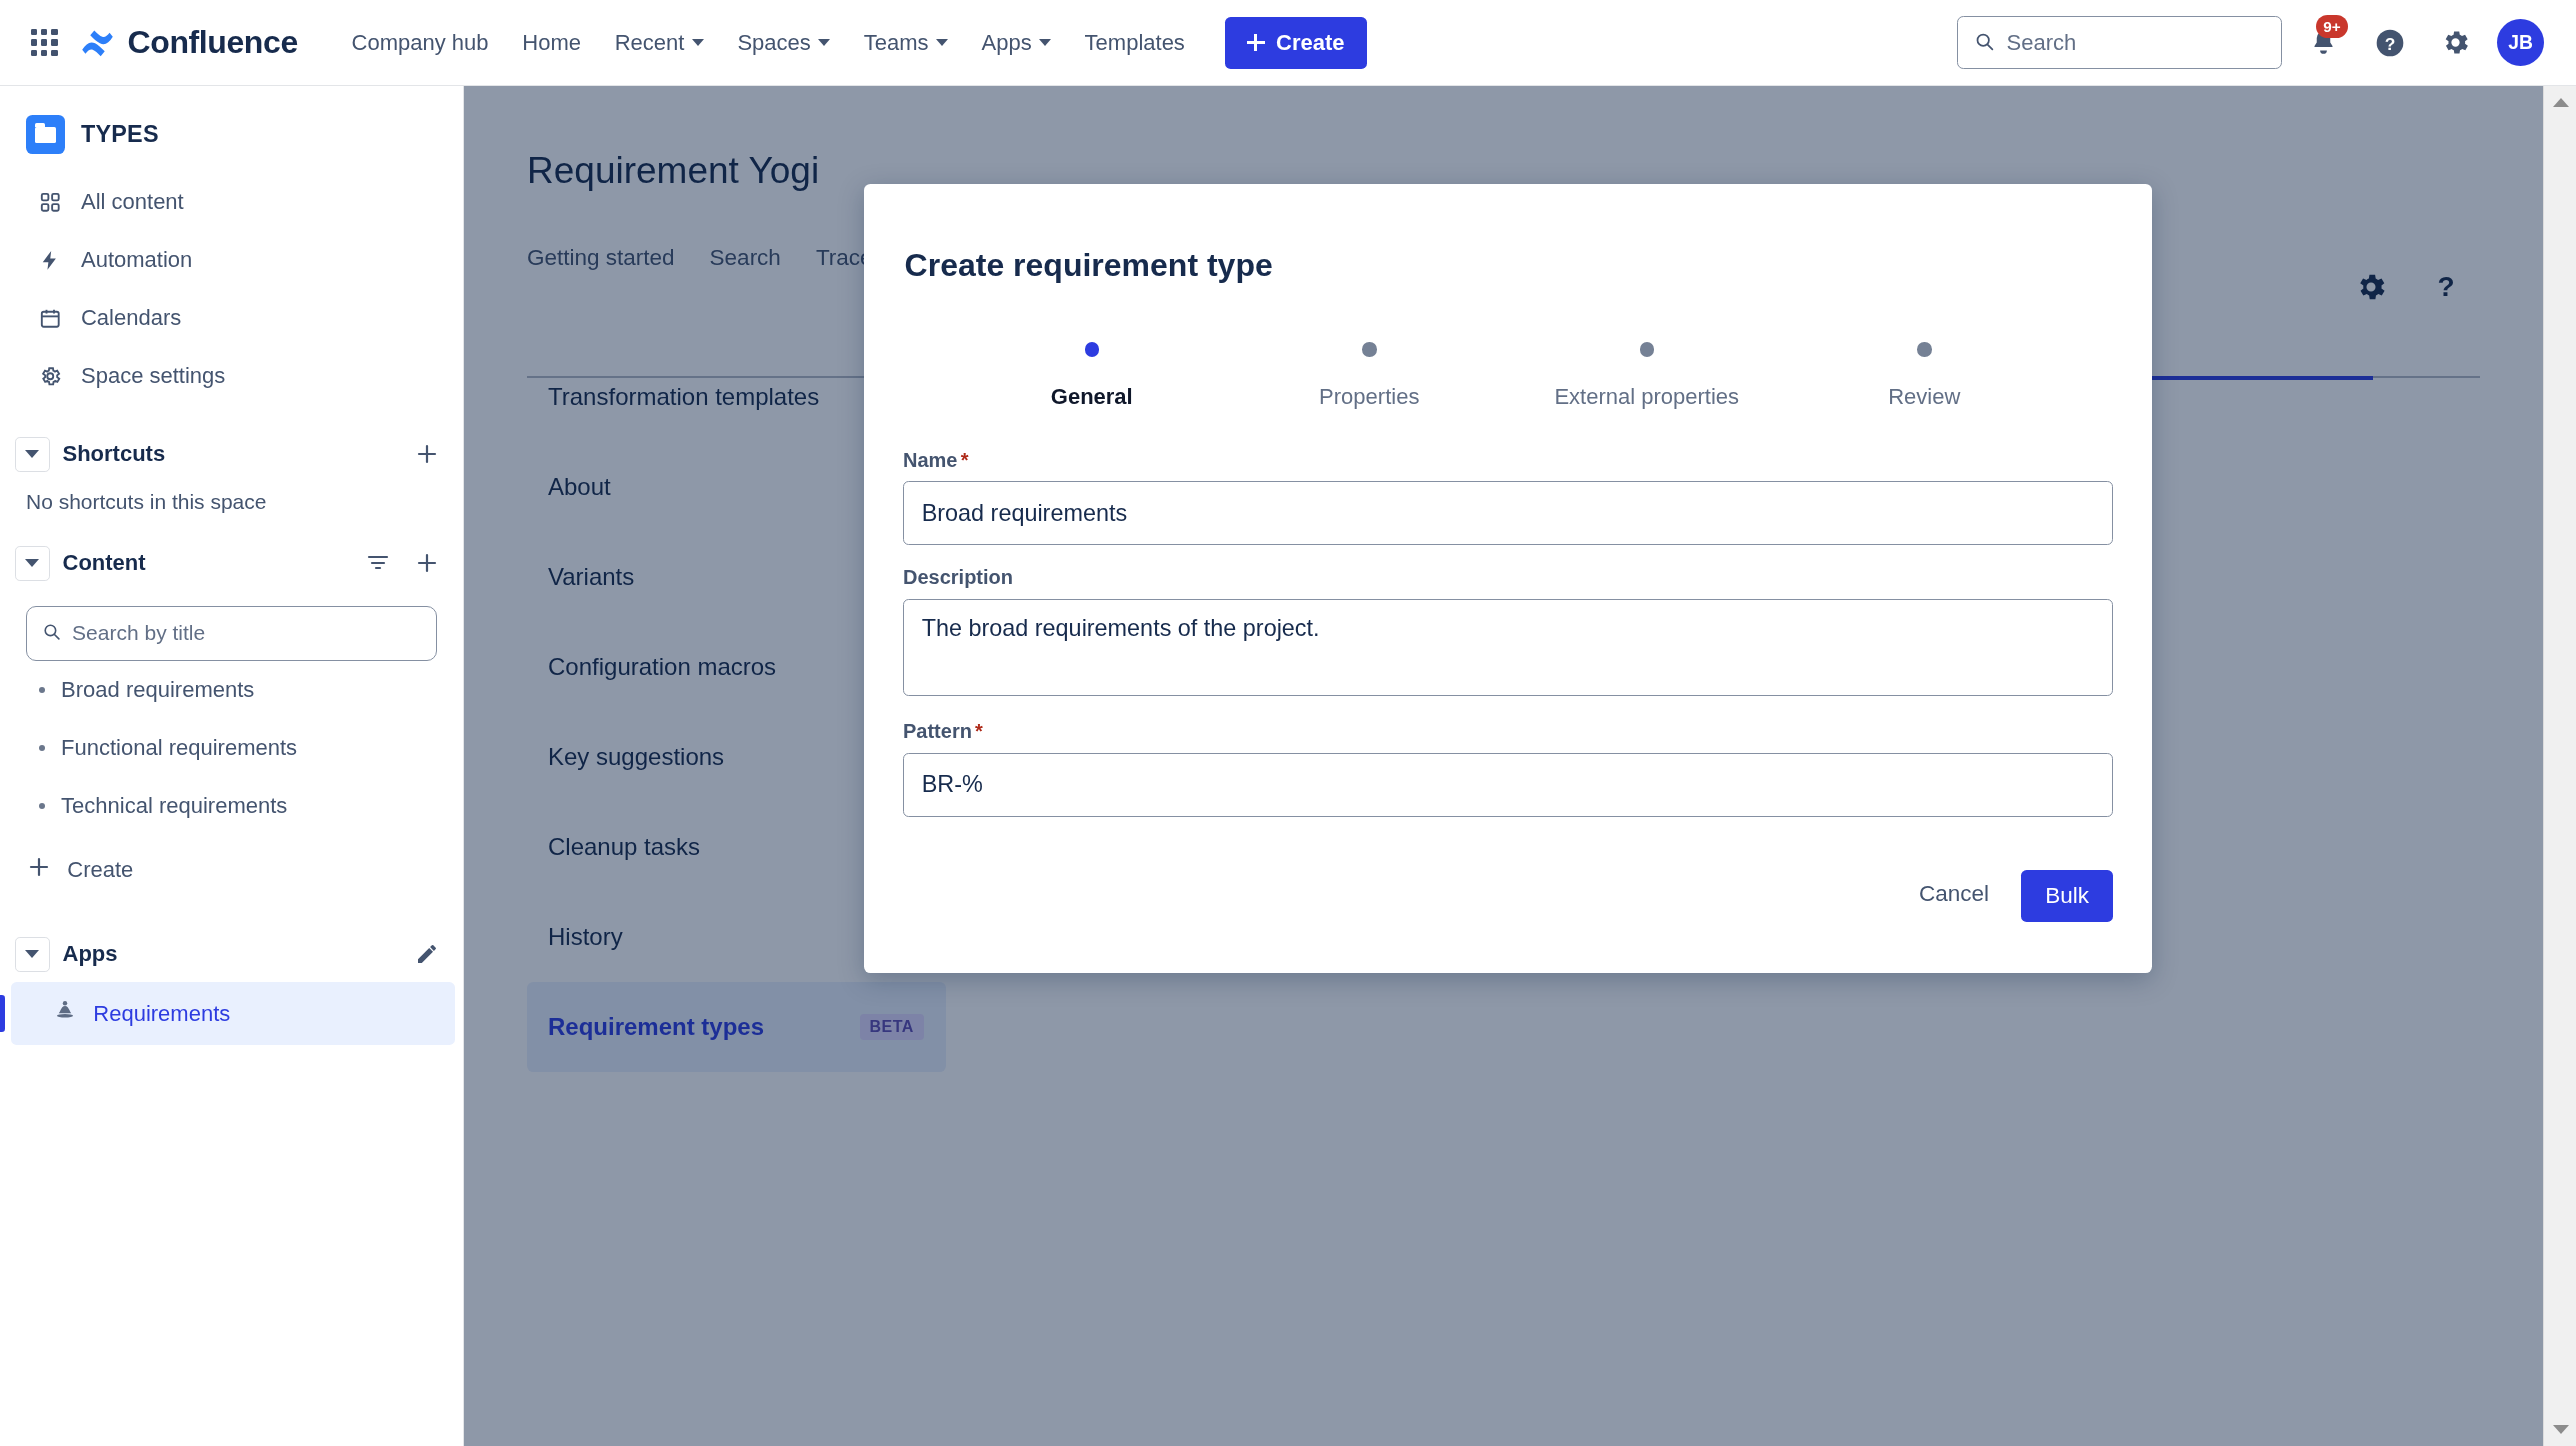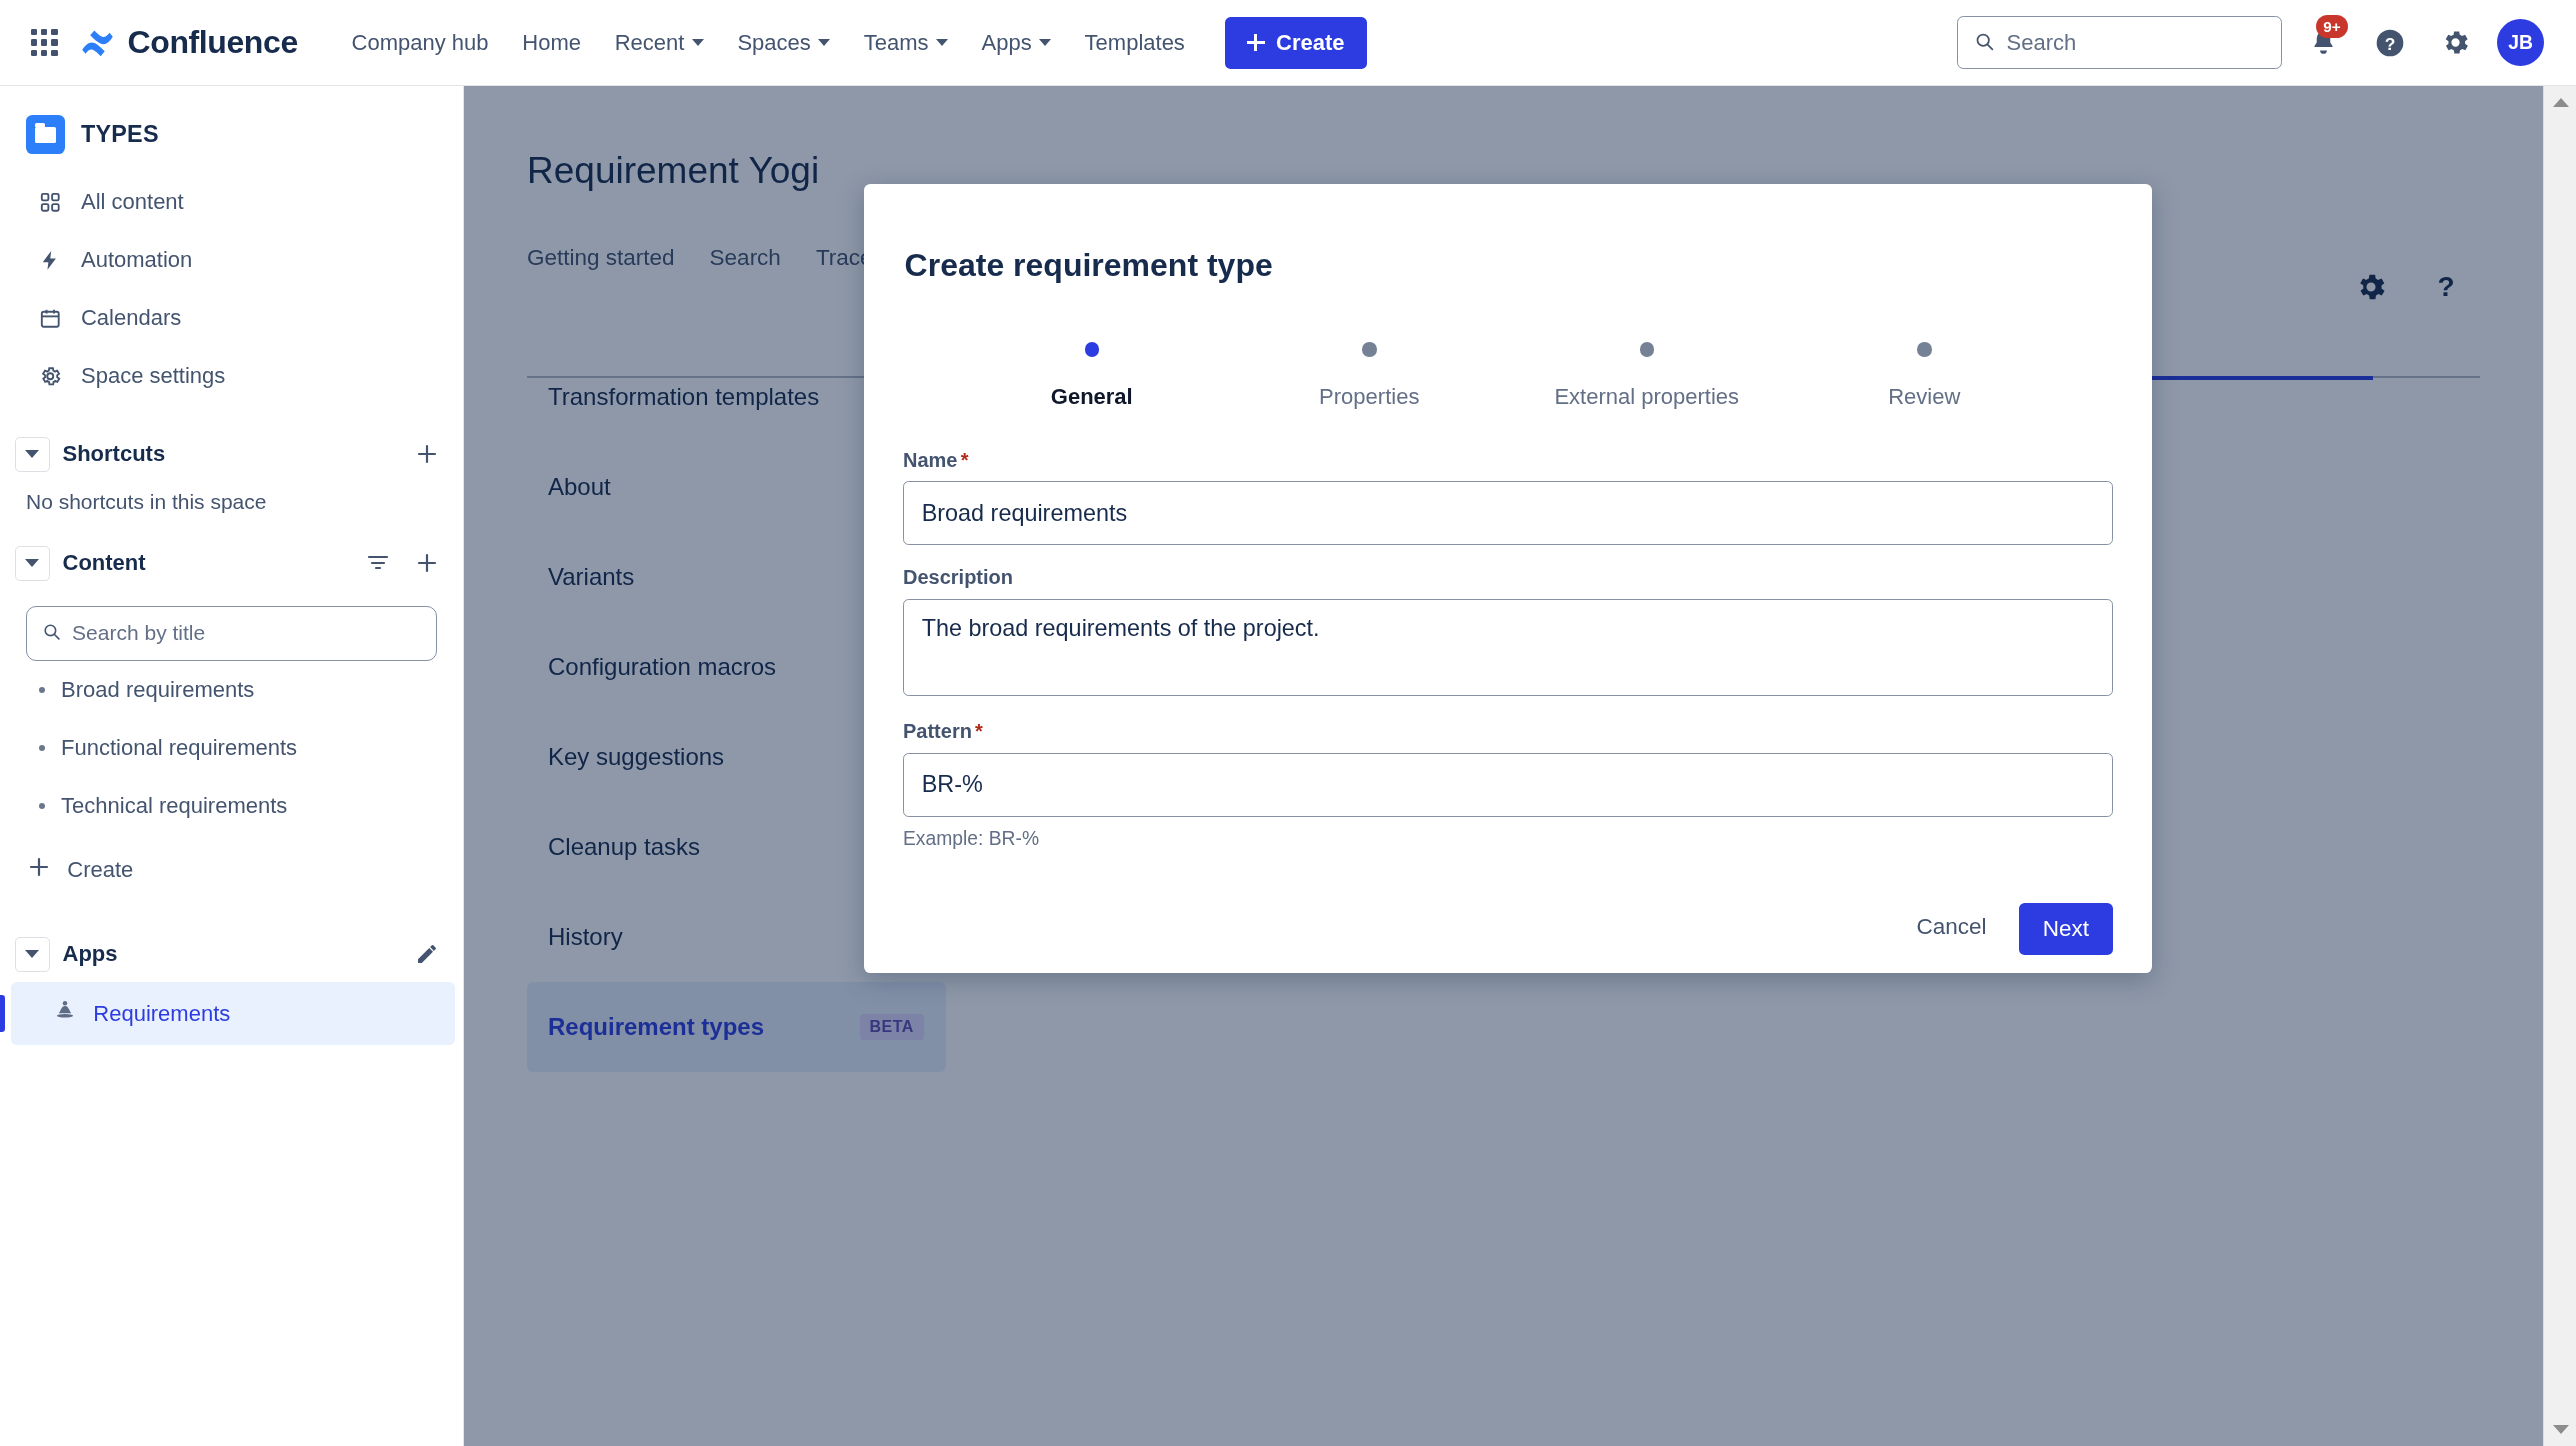--- a/index.html
+++ b/index.html
@@ -567,26 +567,25 @@
 
       <label class="fld-label">Description</label>
       <textarea class="fld-textarea" style="">The broad requirements of the project.</textarea>
 
       <div class="fld-gap"></div>
 
       <label class="fld-label">
         <span>Pattern</span><span class="req-star">*</span>
       </label>
       <input class="fld-input" value="BR-%" style="">
-      <div class="hint">Example: BR-%</div>
     </div>
 
     <div class="modal-actions">
       <button class="btn-subtle">Cancel</button>
-      <button class="btn-primary">Next</button>
+      <button class="btn-primary">Bulk</button>
     </div>
   </div>
 
   <div class="scrollbar">
     <div class="sb-arrow up">
         <span class="sb-tri-up"></span>
       </div>
     <div class="sb-arrow down">
         <span class="sb-tri-down"></span>
       </div>

